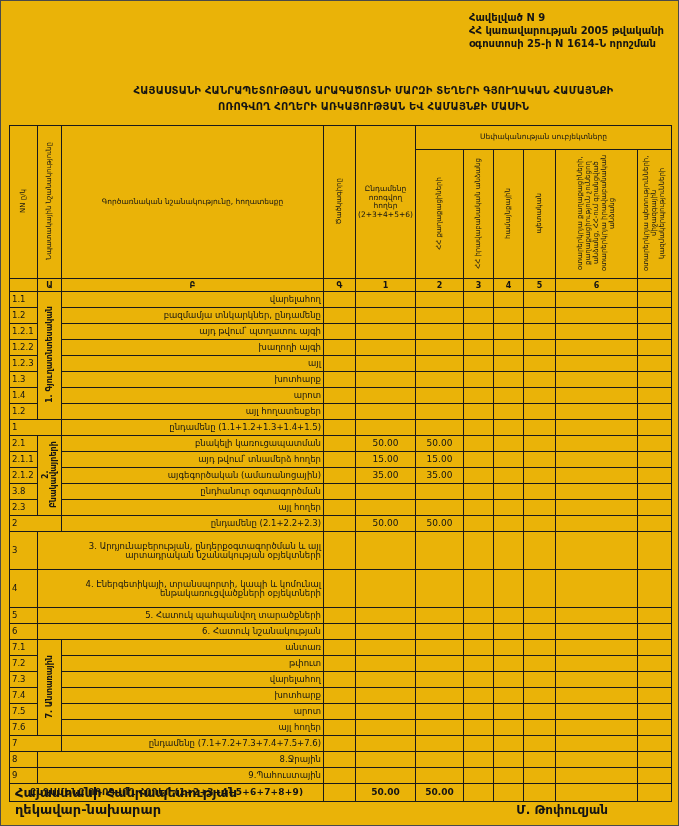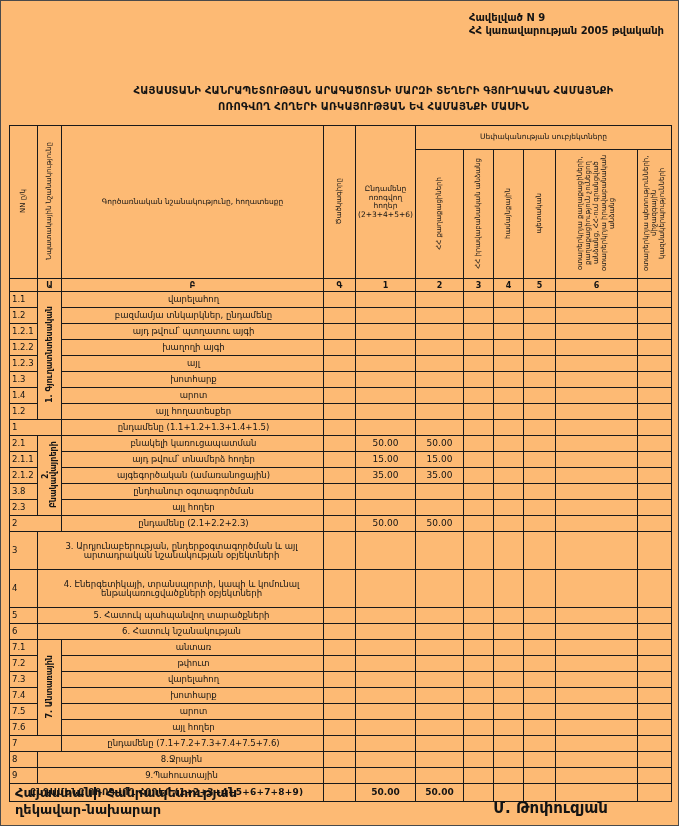--- a/index.html
+++ b/index.html
@@ -1,52 +1,53 @@
 <!DOCTYPE html>
 <html><head>
 <meta charset="utf-8">
 <style>
   html,body{margin:0;padding:0;background:#d9d9d9;}
   .page{
-    width:679px;height:826px;background:#fdba74;position:relative;
+    width:679px;height:826px;background:#eab308;position:relative;
     font-family:"DejaVu Sans",sans-serif;color:#141414;
     box-sizing:border-box;border:1px solid #4a4a4a;overflow:hidden;
   }
   .corner{position:absolute;top:10px;right:14px;font-size:10px;font-weight:bold;line-height:1.3;text-align:left;}
   .doc-title{position:absolute;top:82px;left:0;width:100%;text-align:center;font-size:10px;font-weight:bold;line-height:1.55;letter-spacing:.2px;margin-left:34px;}
   table.land{border-collapse:collapse;position:absolute;top:124px;left:8px;width:662px;table-layout:fixed;}
   th,td{border:1px solid #1a1a1a;padding:0 2px;font-weight:normal;overflow:hidden;box-sizing:border-box;}
   thead th{font-size:7.5px;line-height:1.12;text-align:center;vertical-align:middle;}
   tr.hdr-group{height:24px;}
   tr.hdr-vert{height:106px;}
   tr.hdr-nums{height:13px;}
   tr.hdr-nums td{font-size:8px;font-weight:bold;text-align:center;}
   th.vert{vertical-align:middle;text-align:center;padding:1px;}
   th.vert .vtext{writing-mode:vertical-rl;transform:rotate(180deg);display:inline-block;max-height:124px;font-size:7px;line-height:1.15;}
   th.tall{height:143px;}
   tbody td{height:16px;font-size:8.5px;line-height:1.05;vertical-align:middle;}
   tbody td.code{font-size:8.5px;}
-  tbody td.label{text-align:center;padding-left:4px;}
+  tbody td.label{text-align:right;padding-left:4px;}
   tbody td.num{text-align:center;font-size:9px;}
   tbody td.group{vertical-align:middle;text-align:center;padding:1px;}
   tbody td.group .vtext{writing-mode:vertical-rl;transform:rotate(180deg);display:inline-block;font-size:8px;font-weight:bold;max-height:125px;line-height:1.0;}
   tbody td.grand{text-align:center;font-weight:bold;font-size:9px;letter-spacing:.2px;margin-top:16px;}
   tr.grand-row{height:18px;}
   tr.grand-row td.num{font-weight:bold;}
   .footer{position:absolute;left:14px;bottom:6px;font-size:13px;font-weight:bold;line-height:1.3;}
-  .sig-name{position:absolute;right:70px;bottom:8px;font-size:15px;font-weight:bold;}
+  .sig-name{position:absolute;right:70px;bottom:8px;font-size:12px;font-weight:bold;}
 </style>
 </head>
 <body>
 
 <div class="page">
 
   <div class="corner">
     <div>Հավելված N 9</div>
     <div>ՀՀ կառավարության 2005 թվականի</div>
+    <div>օգոստոսի 25-ի N 1614-Ն որոշման</div>
   </div>
 
   <div class="doc-title">
     <div>ՀԱՅԱՍՏԱՆԻ ՀԱՆՐԱՊԵՏՈՒԹՅԱՆ ԱՐԱԳԱԾՈՏՆԻ ՄԱՐԶԻ ՏԵՂԵՐԻ ԳՅՈՒՂԱԿԱՆ ՀԱՄԱՅՆՔԻ</div>
     <div>ՈՌՈԳՎՈՂ ՀՈՂԵՐԻ ԱՌԿԱՅՈՒԹՅԱՆ ԵՎ ՀԱՄԱՅՆՔԻ ՄԱՍԻՆ</div>
   </div>
 
   <table class="land">
     <colgroup>
       <col style="width:28px">

